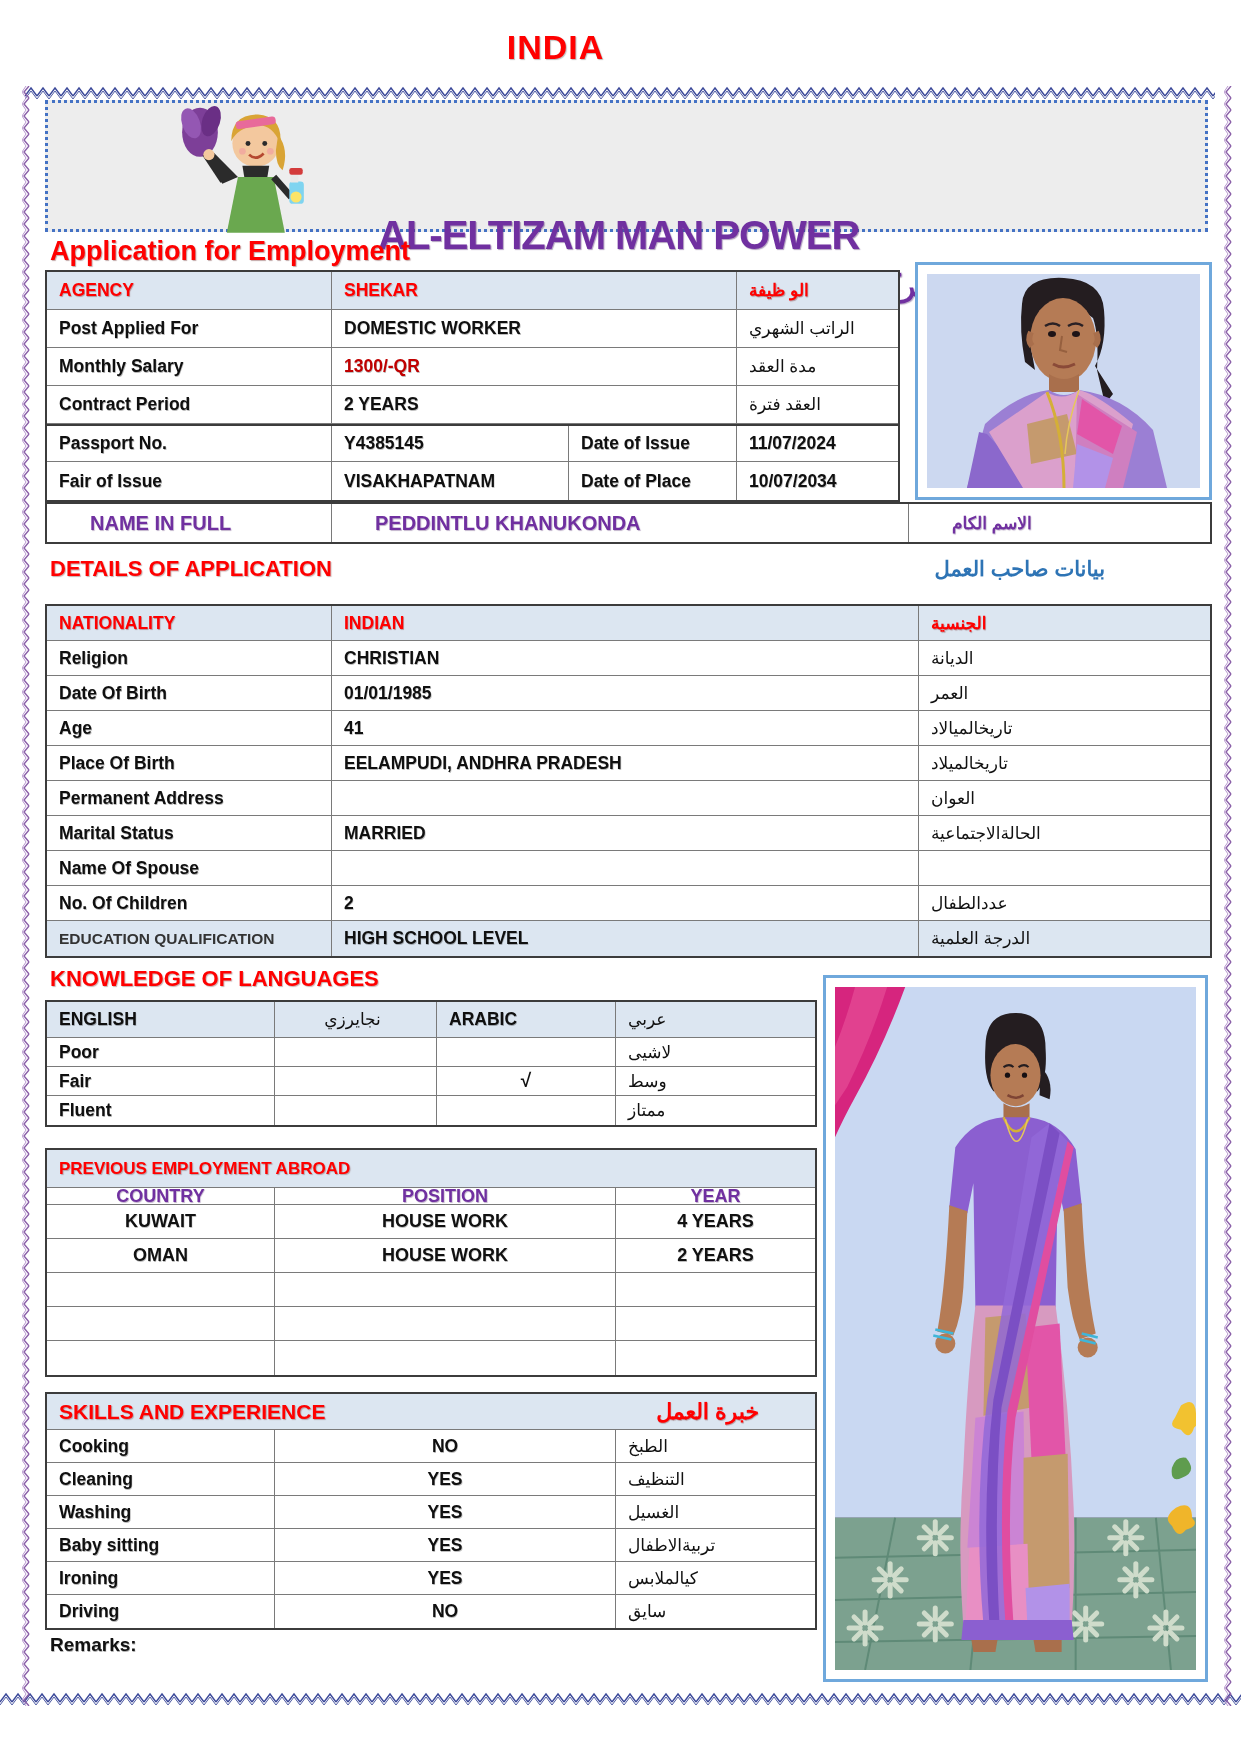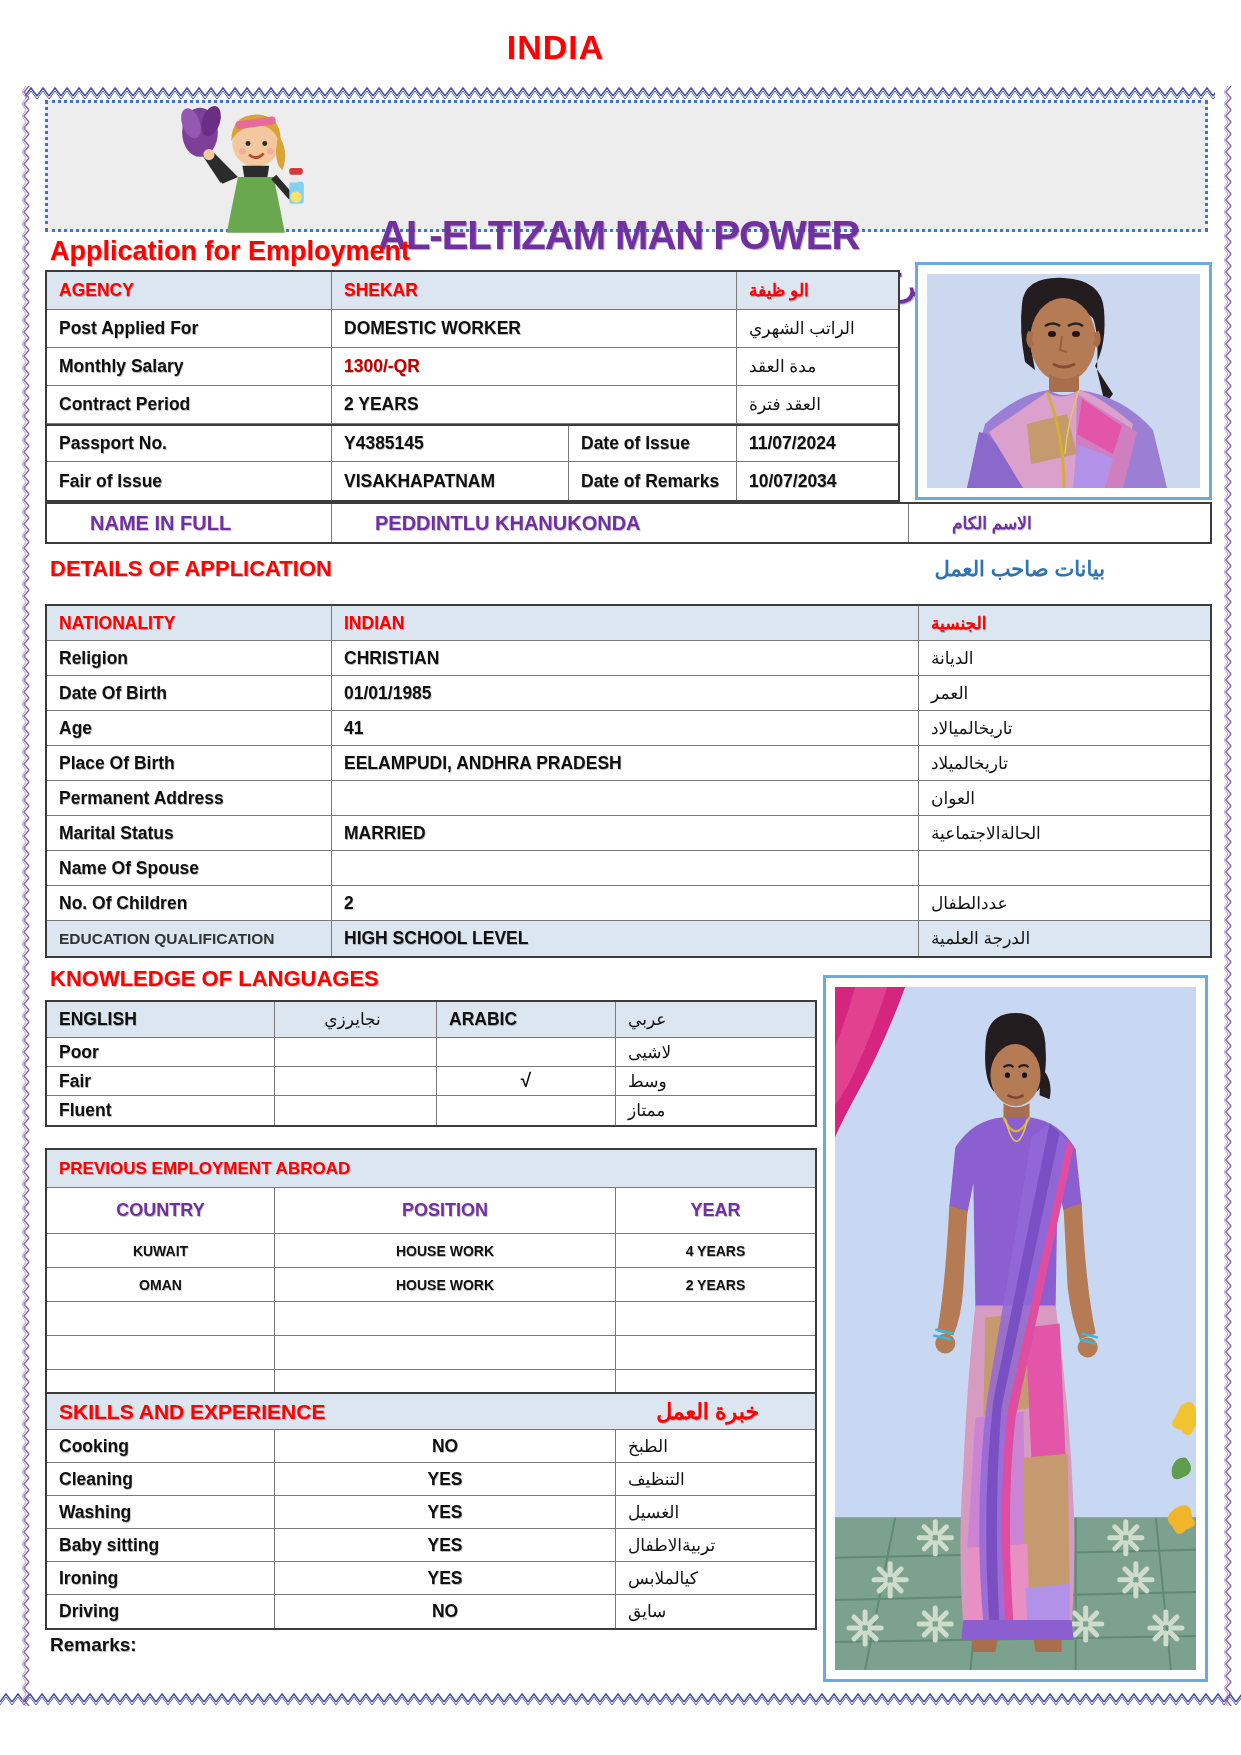--- a/index.html
+++ b/index.html
@@ -52,25 +52,25 @@
   .langtitle{left:50px;top:966px;}
   .t3{left:45px;top:1000px;width:772px;}
   .t3 .trow{grid-template-columns:228px 162px 179px 1fr;height:29px;}
   .t3 .trow.h{height:36px;}
   .t3 .c.ar{padding-right:18px;}
   .t3 .c.arhdr{padding-right:55px;}
   
   .t4{left:45px;top:1148px;width:772px;}
   .t4 .trow{grid-template-columns:228px 341px 1fr;height:34px;}
   .t4 .trow.title{grid-template-columns:1fr;height:38px;}
-  .t4 .trow.colh{height:46px;}
+  .t4 .trow.colh{height:17px;}
   .t4 .c{justify-content:center;padding:0 4px;}
   .t4 .c.titlec{justify-content:flex-start;padding-left:12px;border-right:none;}
   .colhead{color:#7030a0;font-weight:800;font-size:18px;text-shadow:.7px .7px .7px rgba(80,40,110,.35);}
-  .empcell{font-weight:600;font-size:14px;text-shadow:.6px .6px .6px rgba(0,0,0,.25);}
+  .empcell{font-weight:600;font-size:18px;text-shadow:.6px .6px .6px rgba(0,0,0,.25);}
   
   .t5{left:45px;top:1392px;width:772px;}
   .t5 .trow{grid-template-columns:228px 341px 1fr;height:33px;}
   .t5 .trow.title{grid-template-columns:1fr;height:36px;position:relative;}
   .t5 .c.ar{}
   .skills-ar{position:absolute;right:56px;top:0;height:100%;display:flex;align-items:center;
              color:#ff0000;font-weight:700;font-size:22px;direction:rtl;
              text-shadow:.7px .7px .7px rgba(120,60,60,.4);}
   .remarks{left:50px;top:1634px;font-size:19px;font-weight:700;text-shadow:.5px .5px .5px rgba(0,0,0,.3);}
   
@@ -189,21 +189,21 @@
     </div>
     <div class="trow p4 thick-top">
       <div class="c lbl">Passport No.</div>
       <div class="c val">Y4385145</div>
       <div class="c lbl">Date of Issue</div>
       <div class="c val">11/07/2024</div>
     </div>
     <div class="trow p4">
       <div class="c lbl">Fair of Issue</div>
       <div class="c val">VISAKHAPATNAM</div>
-      <div class="c lbl">Date of Remarks</div>
+      <div class="c lbl">Date of Place</div>
       <div class="c val">10/07/2034</div>
     </div>
   </div>
 
   <div class="abs photo-frame photo1">
     <svg viewBox="0 0 273 214" preserveAspectRatio="none">
       <rect width="273" height="214" fill="#ccd8f0"></rect>
       <path d="M95,30 Q97,2 137,4 Q175,6 177,36 Q180,70 168,92 L186,120 L178,130 L170,96 Q172,60 166,44 Q150,30 120,36 Q104,44 104,74 L108,96 L98,88 Q92,56 95,30 Z" fill="#241d20"></path>
       <ellipse cx="136" cy="66" rx="33" ry="42" fill="#b57b55"></ellipse>
       <path d="M104,58 Q100,66 105,72 M169,58 Q173,66 168,72" stroke="#a96f4c" stroke-width="6" fill="none"></path>

